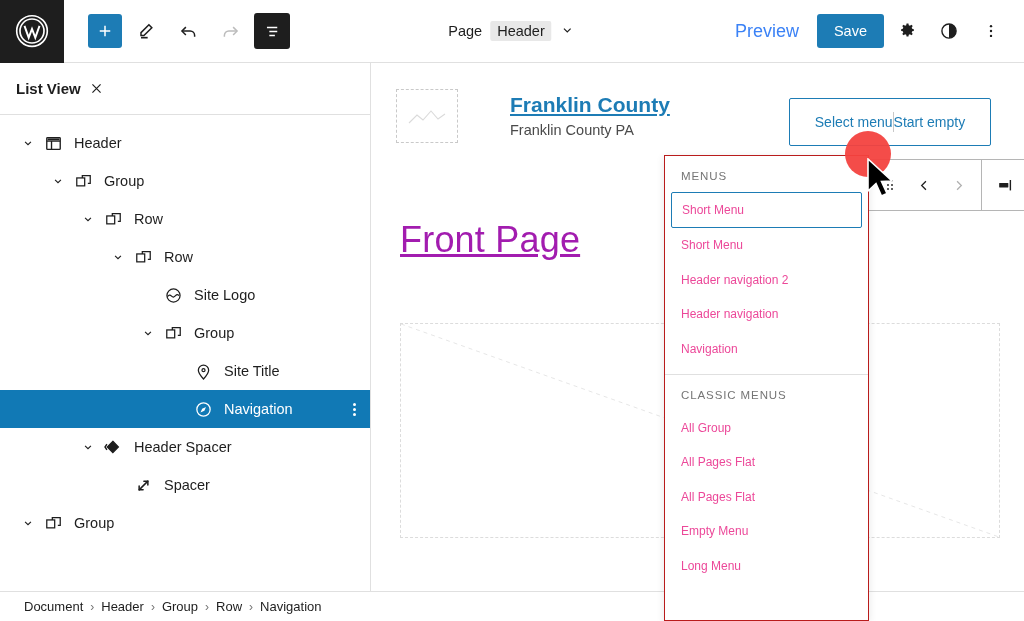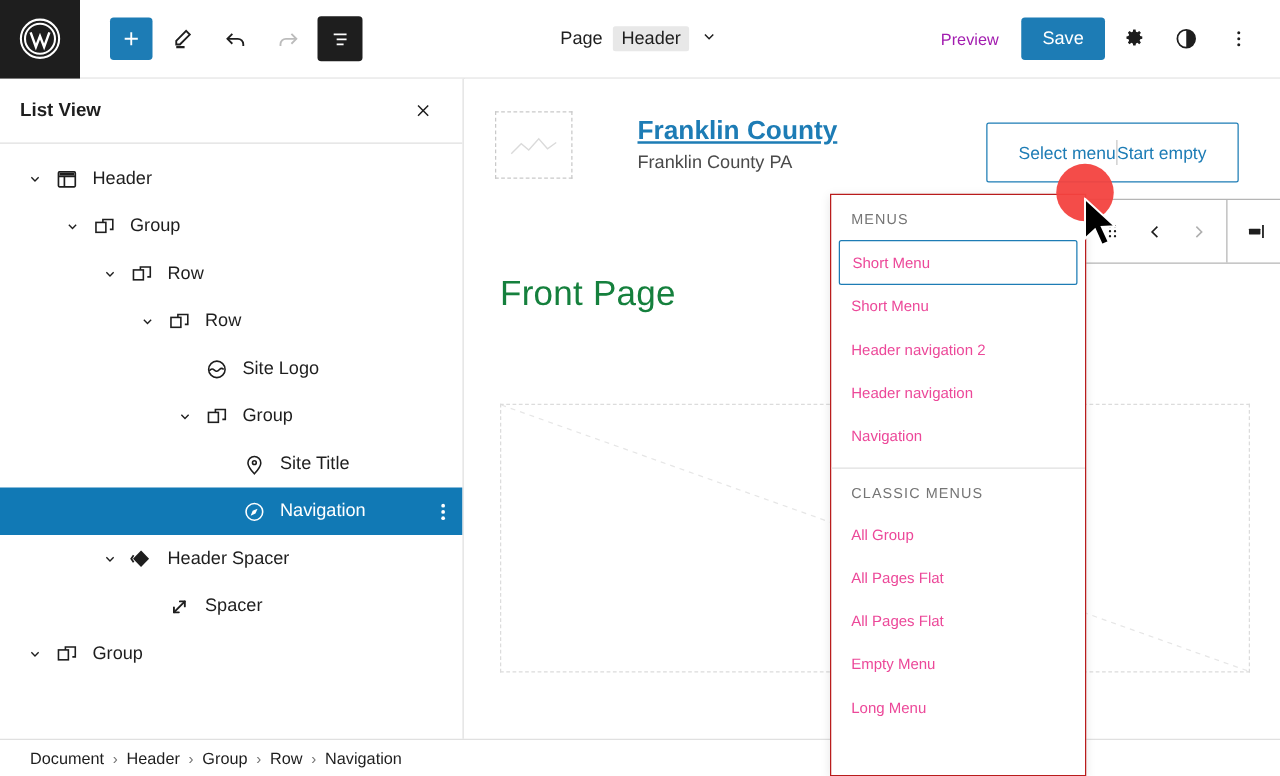--- a/index.html
+++ b/index.html
@@ -38,40 +38,40 @@
   }
   .doc-type { color: #1e1e1e; }
   .doc-name {
     background: #e8e8e8; padding: 2px 7px; border-radius: 2px;
     font-size: 14.5px; color: #1e1e1e;
   }
   .tb-right {
     position: absolute; right: 14px; display: flex; align-items: center; gap: 4px;
   }
   .preview-link {
-    color: #a21caf; font-size: 13px; padding: 8px 14px; cursor: pointer;
+    color: #3b82f6; font-size: 18px; padding: 8px 14px; cursor: pointer;
     background: none; border: none;
   }
   .save-btn {
     background: #1d7cb5; color: #fff; border: none; border-radius: 3px;
     font-size: 14.5px; padding: 9px 17px; cursor: pointer;
     font-family: "Liberation Sans", sans-serif;
   }
   .icon-btn {
     width: 38px; height: 38px; background: none; border: none; cursor: pointer;
     display: flex; align-items: center; justify-content: center; color: #1e1e1e;
   }
 
   
   .sidebar {
     position: absolute; top: 63px; left: 0; width: 371px; height: 530px;
     background: #fff; border-right: 1px solid #e0e0e0; overflow: hidden;
   }
   .sidebar-header {
-    height: 52px; display: flex; align-items: center; justify-content: space-between;
+    height: 52px; display: flex; align-items: center; justify-content: flex-start;
     padding: 0 16px; border-bottom: 1px solid #e0e0e0;
   }
   .sidebar-title { font-size: 15px; font-weight: bold; color: #1e1e1e; }
   .close-x {
     width: 32px; height: 32px; background: none; border: none; cursor: pointer;
     display: flex; align-items: center; justify-content: center;
     font-size: 18px; color: #1e1e1e;
   }
   .tree { padding-top: 9px; }
   .tree-row {
@@ -114,21 +114,21 @@
     width: 62px; height: 54px; border: 1px dashed #c9c9c9;
     display: flex; align-items: center; justify-content: center; flex: 0 0 62px;
   }
   .site-ident { margin-left: 52px; padding-top: 4px; }
   .site-title {
     font-size: 21px; font-weight: bold; color: #1d7cb5;
     text-decoration: underline; cursor: pointer; font-family: "Liberation Sans", sans-serif;
   }
   .site-tagline { font-size: 14.5px; color: #4a4a4a; margin-top: 5px; }
   .front-page-title {
-    font-size: 28px; color: #15803d; padding: 76px 0 0 28px; letter-spacing: 0.2px;
+    font-size: 36px; color: #a21caf; padding: 76px 0 0 28px; letter-spacing: 0.2px; text-decoration: underline;
   }
   .content-ph {
     position: absolute; left: 28px; top: 260px; width: 600px; height: 215px;
     border: 1px dashed #dcdcdc;
   }
   .content-ph svg { display: block; width: 100%; height: 100%; }
 
   
   .select-menu-box {
     position: absolute; left: 417px; top: 35px; width: 202px; height: 48px;

